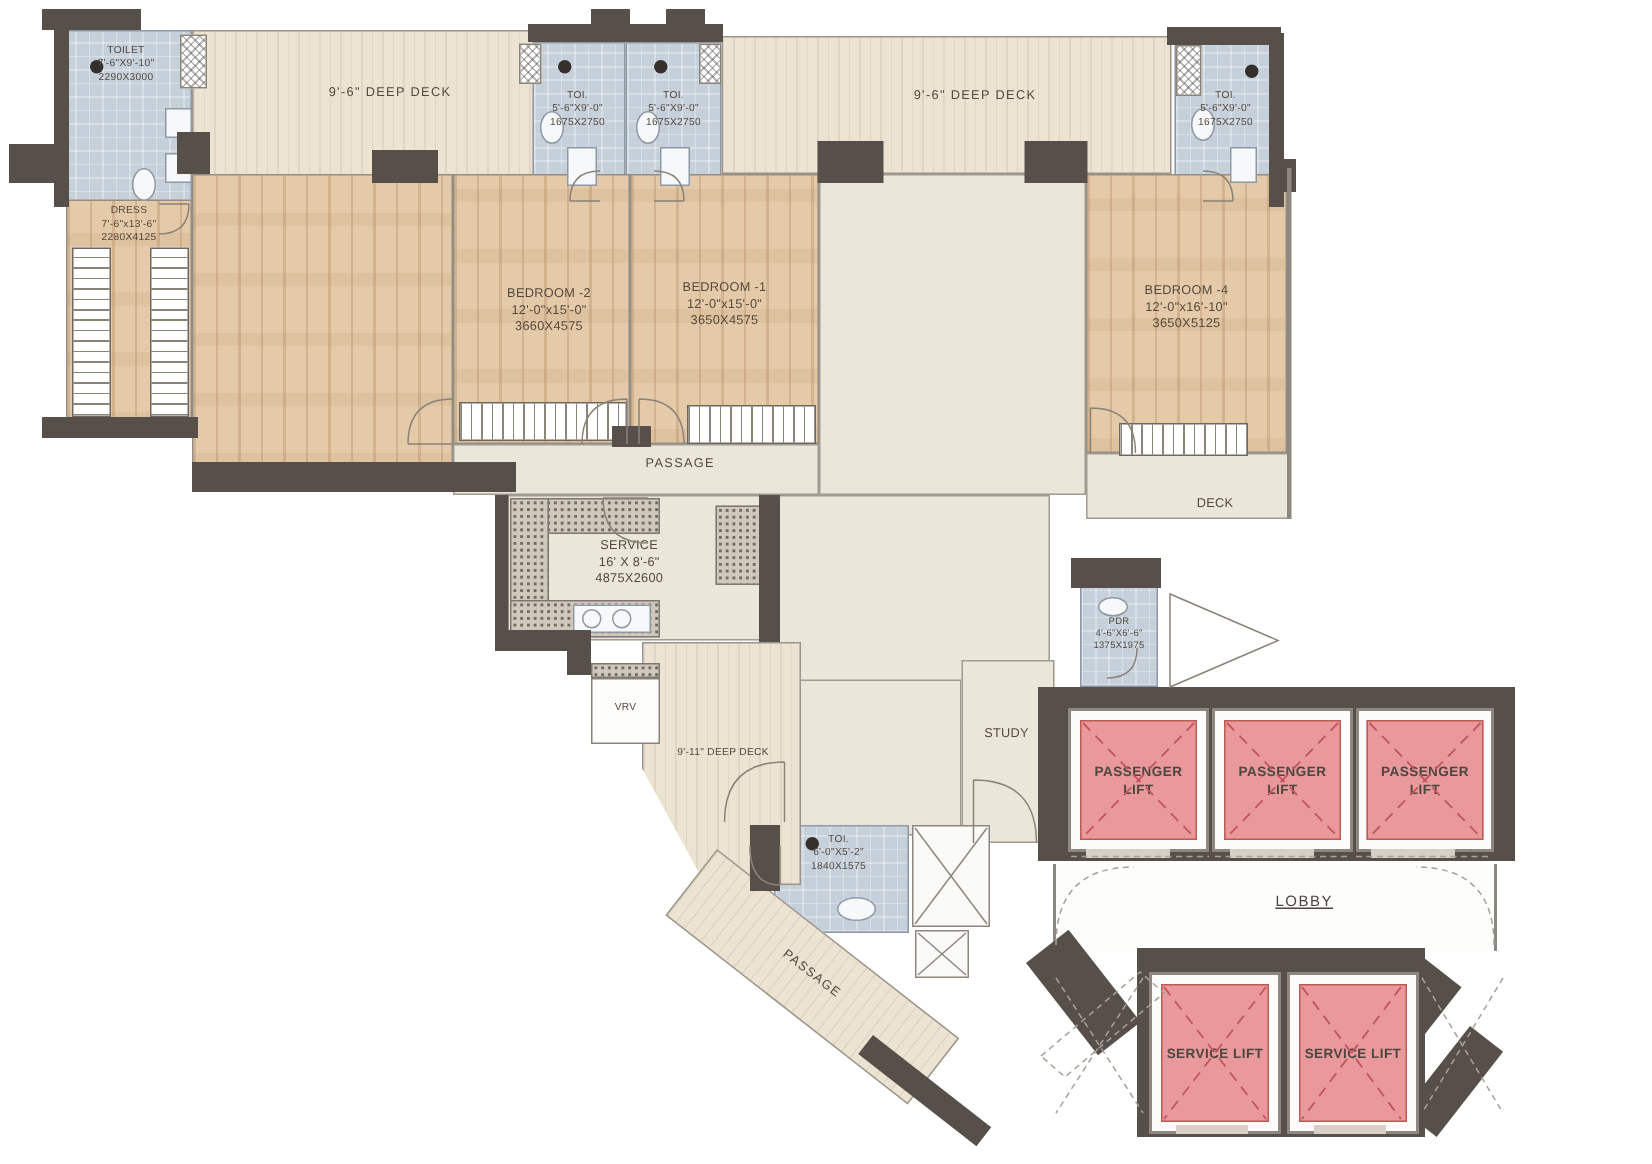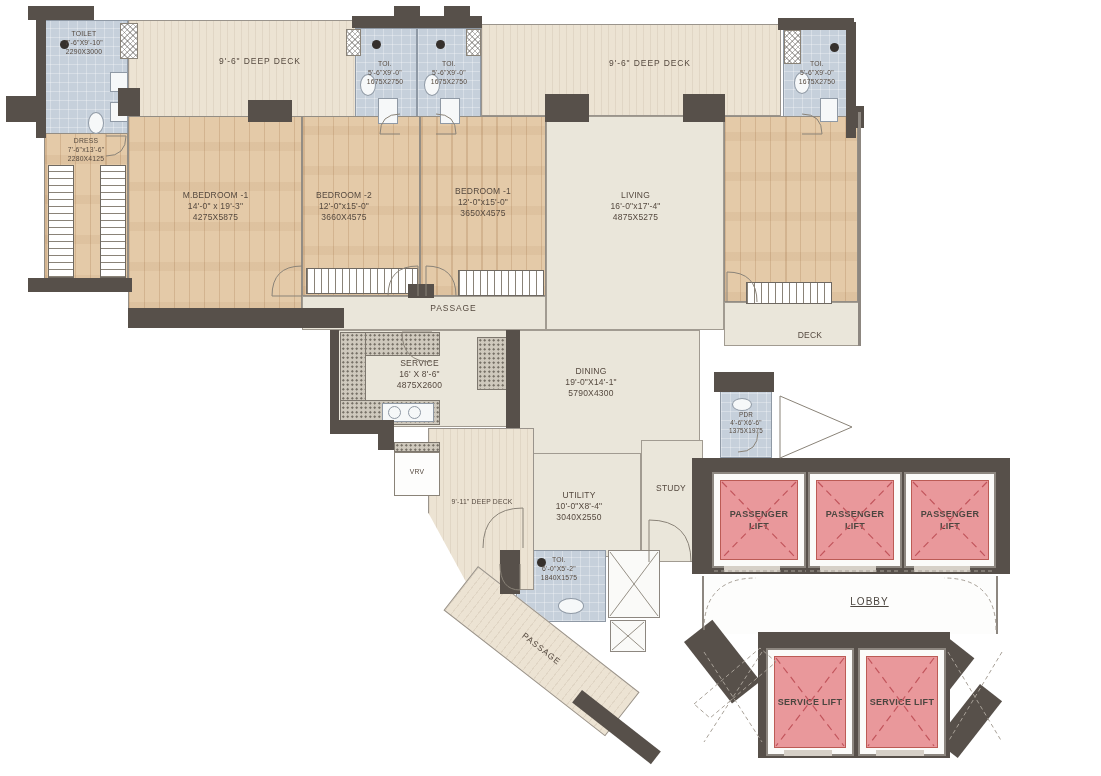--- a/index.html
+++ b/index.html
@@ -185,72 +185,57 @@
   <div class="rl s7" style="left:780px;top:60px;width:74px">
     <span>TOI.</span>
       <span>5'-6"X9'-0"</span>
       <span>1675X2750</span>
   </div>
   <div class="rl s7" style="left:36px;top:137px;width:100px">
     <span>DRESS</span>
       <span>7'-6"x13'-6"</span>
       <span>2280X4125</span>
   </div>
-  <div class="rl" style="left:148px;top:190px;width:135px">
-    <span>M.BEDROOM -1</span>
-      <span>14'-0" x 19'-3"</span>
-      <span>4275X5875</span>
-  </div>
-  <div class="rl" style="left:288px;top:190px;width:112px">
+  <div class="rl" style="left:310px;top:190px;width:112px">
     <span>BEDROOM -2</span>
       <span>12'-0"x15'-0"</span>
       <span>3660X4575</span>
   </div>
   <div class="rl" style="left:424px;top:186px;width:118px">
     <span>BEDROOM -1</span>
       <span>12'-0"x15'-0"</span>
       <span>3650X4575</span>
   </div>
-  <div class="rl" style="left:558px;top:190px;width:155px">
-    <span>LIVING</span>
-      <span>16'-0"x17'-4"</span>
-      <span>4875X5275</span>
+  <div class="rl" style="left:726px;top:188px;width:130px">
+    <span>BEDROOM -4</span>
+      <span>12'-0"x16'-10"</span>
+      <span>3650X5125</span>
   </div>
   <div class="rl" style="left:770px;top:330px;width:80px">
       <span>DECK</span>
     </div>
   <div class="rl dk" style="left:406px;top:303px;width:95px">
       <span>PASSAGE</span>
     </div>
   <div class="rl" style="left:372px;top:358px;width:95px">
     <span>SERVICE</span>
       <span>16' X 8'-6"</span>
       <span>4875X2600</span>
   </div>
-  <div class="rl" style="left:516px;top:366px;width:150px">
-    <span>DINING</span>
-      <span>19'-0"X14'-1"</span>
-      <span>5790X4300</span>
-  </div>
   <div class="rl s65" style="left:712px;top:411px;width:68px">
     <span>PDR</span>
       <span>4'-6"X6'-6"</span>
       <span>1375X1975</span>
   </div>
   <div class="rl s7" style="left:394px;top:468px;width:46px">
       <span>VRV</span>
     </div>
   <div class="rl s7" style="left:442px;top:498px;width:80px">
       <span>9'-11" DEEP DECK</span>
     </div>
-  <div class="rl" style="left:520px;top:490px;width:118px">
-    <span>UTILITY</span>
-      <span>10'-0"X8'-4"</span>
-      <span>3040X2550</span>
-  </div>
   <div class="rl" style="left:626px;top:483px;width:90px">
       <span>STUDY</span>
     </div>
   <div class="rl s7" style="left:512px;top:556px;width:94px">
     <span>TOI.</span>
       <span>6'-0"X5'-2"</span>
       <span>1840X1575</span>
   </div>
   <div class="rl lobby-lbl" style="left:822px;top:595px;width:95px">
       <span>LOBBY</span>

